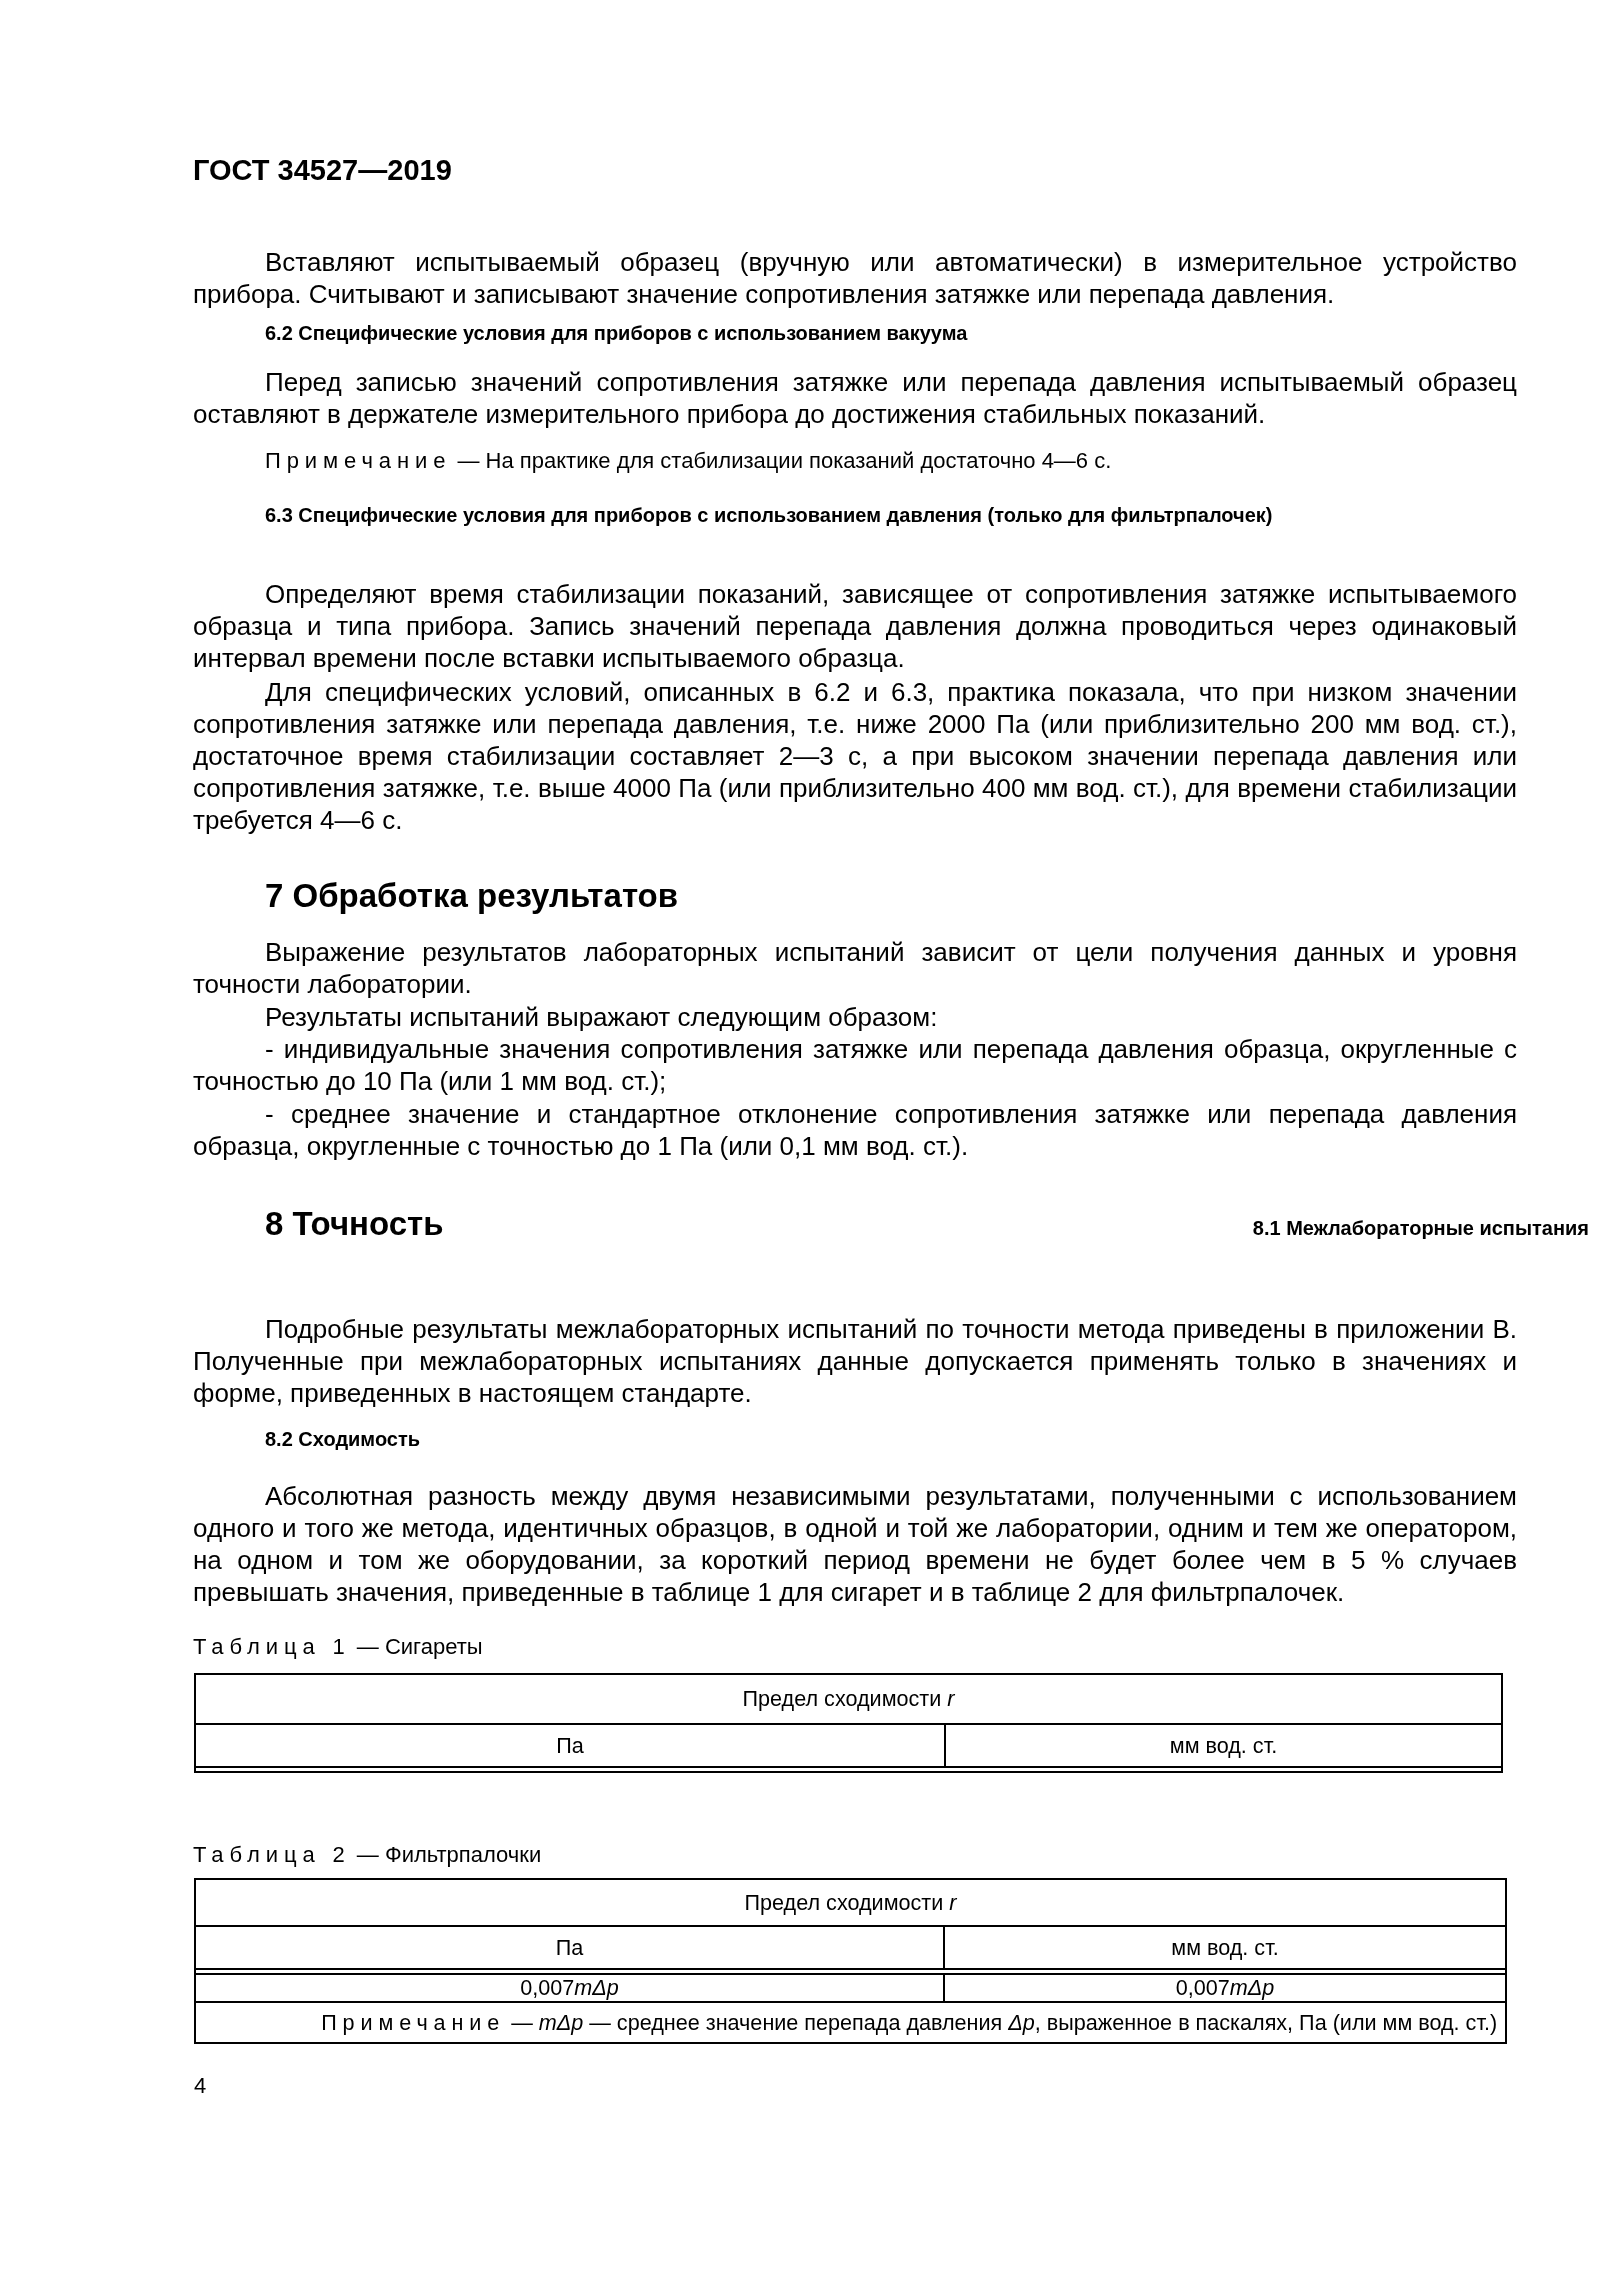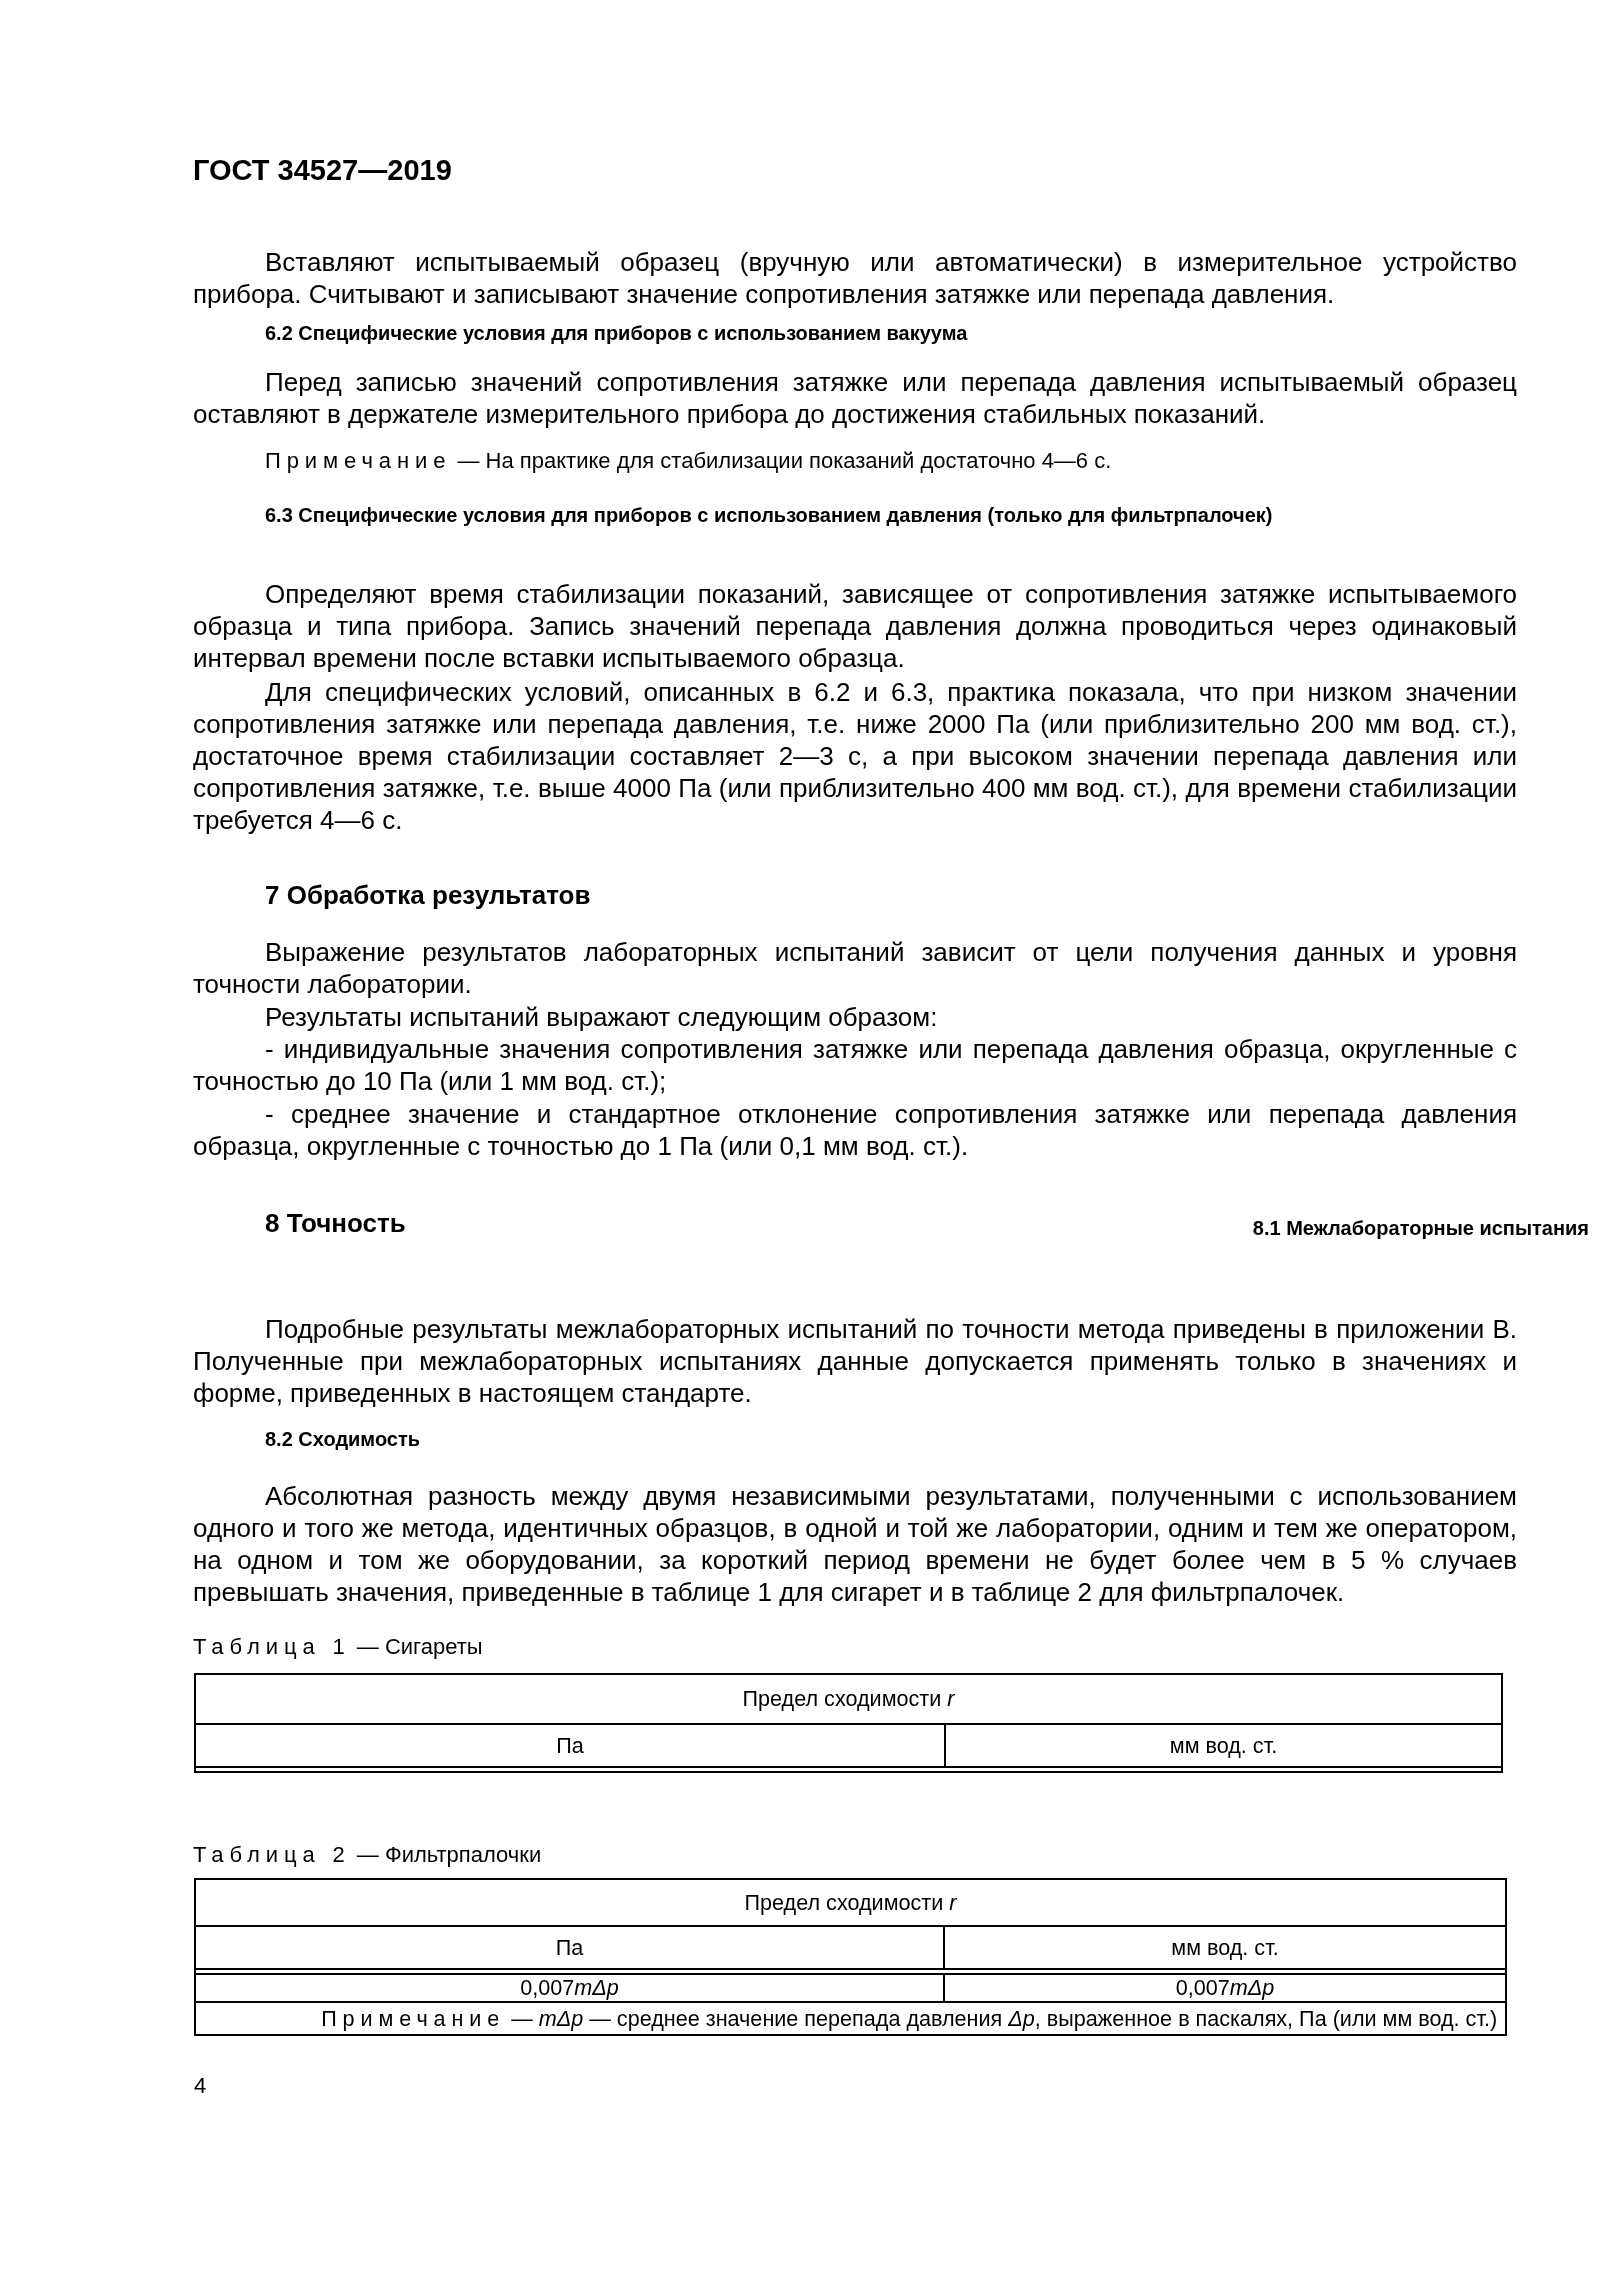--- a/index.html
+++ b/index.html
@@ -3,21 +3,21 @@
 <meta charset="utf-8">
 <style>
   html, body { margin: 0; padding: 0; background: #ffffff; }
   body { width: 1623px; height: 2295px; position: relative; overflow: hidden;
          font-family: "Liberation Sans", sans-serif; color: #000; }
   .blk { position: absolute; left: 193px; width: 1324px; }
   .hdr { font-weight: bold; font-size: 29px; line-height: 33px; }
   .p { font-size: 26px; line-height: 32px; text-align: justify; text-indent: 72px; margin: 0; }
   .p.last { text-align-last: left; }
   .h2 { font-weight: bold; font-size: 20px; line-height: 32px; padding-left: 72px; margin: 0; }
-  .h1 { font-weight: bold; font-size: 26px; line-height: 37px; padding-left: 72px; margin: 0; }
+  .h1 { font-weight: bold; font-size: 33px; line-height: 37px; padding-left: 72px; margin: 0; }
   .note { font-size: 22px; line-height: 29px; padding-left: 72px; }
   .spaced { letter-spacing: 5.9px; }
   .cap { font-size: 22px; line-height: 29px; }
   table.t { position: absolute; left: 194px; border-collapse: collapse; font-size: 21.6px; border-radius: 6px; }
   table.t td { border: 2px solid #000; text-align: center; padding: 0; }
   table.t tr.gap td { height: 3.3px; border-left: 2px solid #000; border-right: 2px solid #000; }
   .it { font-style: italic; }
   .pnum { position: absolute; left: 194px; font-size: 22px; }
 </style>
 </head>
@@ -75,20 +75,20 @@
     <td style="width:747px;">Па</td>
     <td>мм вод. ст.</td>
   </tr>
   <tr class="gap">
         <td colspan="2"></td>
       </tr>
   <tr style="height:26px;">
     <td><span>0,007</span><span class="it">mΔp</span></td>
     <td><span>0,007</span><span class="it">mΔp</span></td>
   </tr>
-  <tr style="height:33px;">
+  <tr style="height:41px;">
     <td colspan="2" style="text-align:right; padding-right:7.9px;"><span class="spaced">Примечание</span><span> — </span><span class="it">mΔp</span><span> — среднее значение перепада давления </span><span class="it">Δp</span><span>, выраженное в паскалях, Па (или мм вод. ст.)</span></td>
   </tr>
 </tbody>
   </table>
 
 <div class="pnum" style="top:2073px;">4</div>
 
 
 </body></html>

